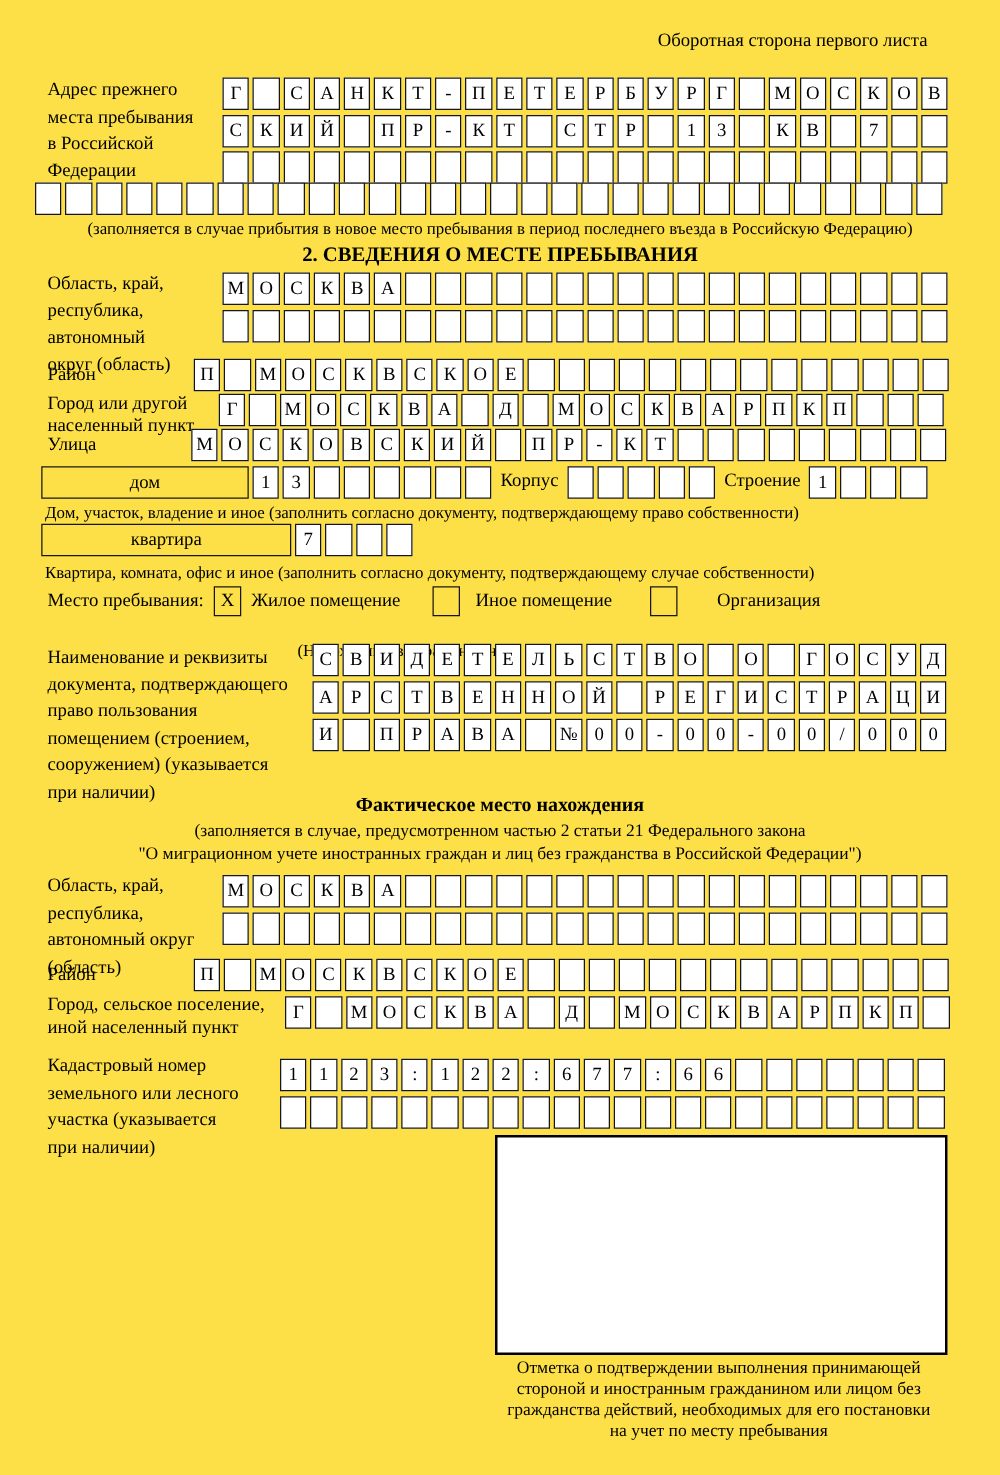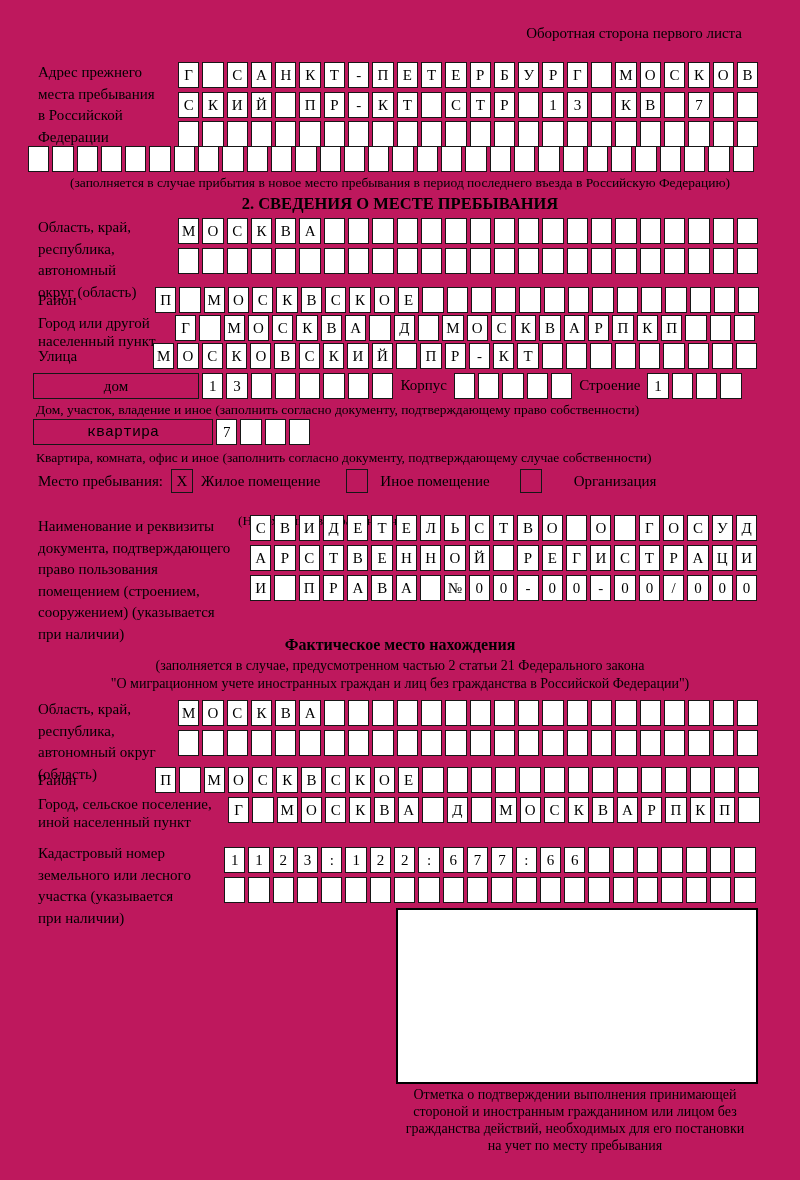--- a/index.html
+++ b/index.html
@@ -1,16 +1,16 @@
 <!DOCTYPE html>
 <html><head>
 <meta charset="utf-8">
 <style>
   html,body { margin:0; padding:0; background:#fff; }
-  .page { position:relative; width:800px; height:1180px; background:#be185d;
+  .page { position:relative; width:800px; height:1180px; background:#fde047;
           font-family:"Liberation Serif", serif; color:#000; overflow:hidden; }
   .row { position:absolute; display:flex; gap:3px; }
   .subrow { display:flex; gap:3px; }
   .cell { box-sizing:border-box; width:21.3px; height:26px; border:1.8px solid #161616;
           display:inline-flex; align-items:center; justify-content:center;
           font-size:15px; flex:none; background:#fff; }
   .labelbox { box-sizing:border-box; height:26px; border:1.8px solid #161616;
           display:flex; align-items:center; justify-content:center; font-size:15px; flex:none; }
   .label { position:absolute; font-size:15px; line-height:21.5px; }
   .caption { position:absolute; font-size:13.5px; white-space:nowrap; }
@@ -324,21 +324,21 @@
     <div class="subrow">
         <span class="cell">1</span>
         <span class="cell"></span>
         <span class="cell"></span>
         <span class="cell"></span>
       </div>
   </div>
   <div class="caption" style="left:36px; top:402px;">Дом, участок, владение и иное (заполнить согласно документу, подтверждающему право собственности)</div>
 
   <div class="row" style="left:33px; top:419px;">
-    <div class="labelbox" style="width:180px;font-family:Liberation Mono, monospace;">квартира</div>
+    <div class="labelbox" style="width:200px;">квартира</div>
     <div class="subrow">
         <span class="cell">7</span>
         <span class="cell"></span>
         <span class="cell"></span>
         <span class="cell"></span>
       </div>
   </div>
   <div class="caption" style="left:36px; top:450px;">Квартира, комната, офис и иное (заполнить согласно документу, подтверждающему случае собственности)</div>
 
   <div class="cbrow" style="left:38px; top:468px; height:26px;">

